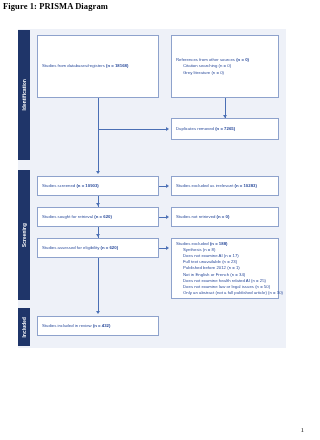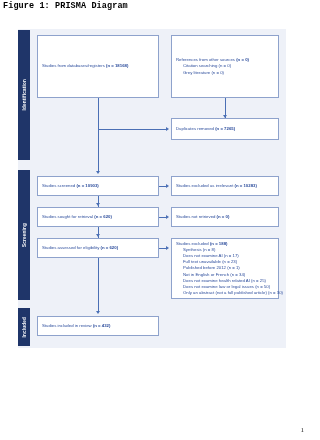--- a/index.html
+++ b/index.html
@@ -12,21 +12,21 @@
     height: 440px;
     position: relative;
     font-family: "Liberation Sans", sans-serif;
     overflow: hidden;
   }
 
   #figure-title {
     position: absolute;
     left: 3px;
     top: 1px;
-    font-family: Liberation Mono, monospace;
+    font-family: Liberation Serif, serif;
     font-weight: bold;
     font-size: 8.5px;
     color: #000000;
     letter-spacing: 0.1px;
     white-space: nowrap;
   }
 
   #prisma-panel {
     position: absolute;
     left: 18px;

